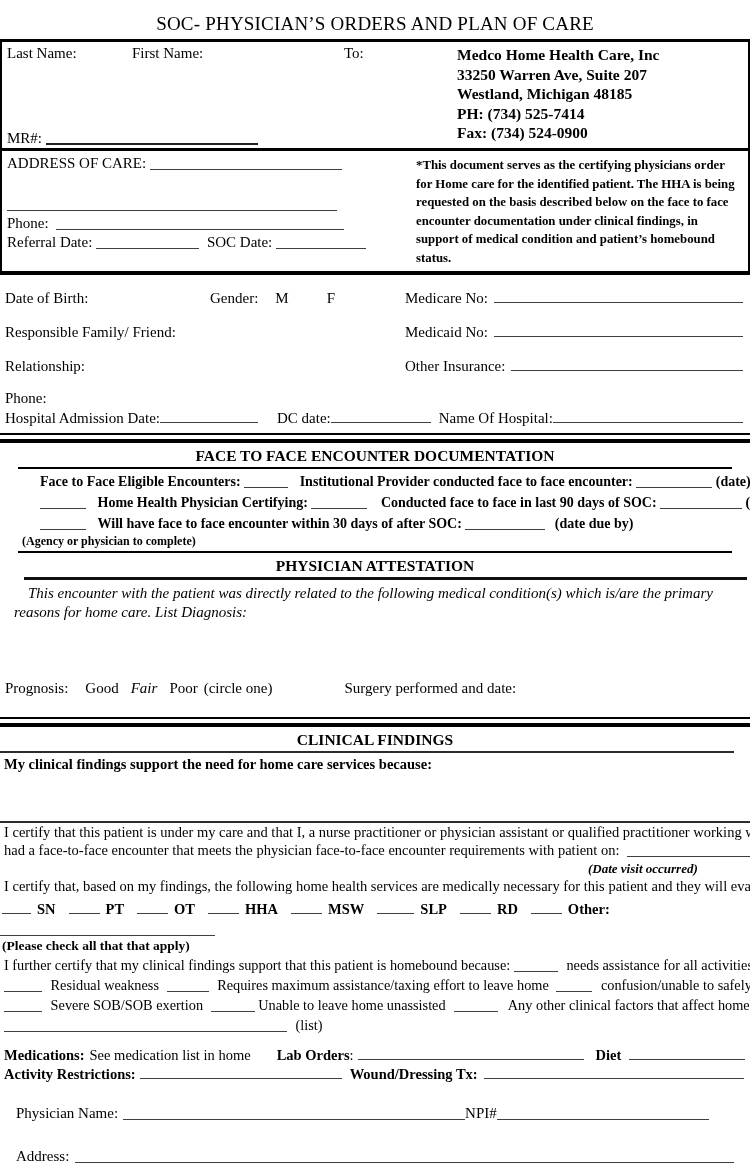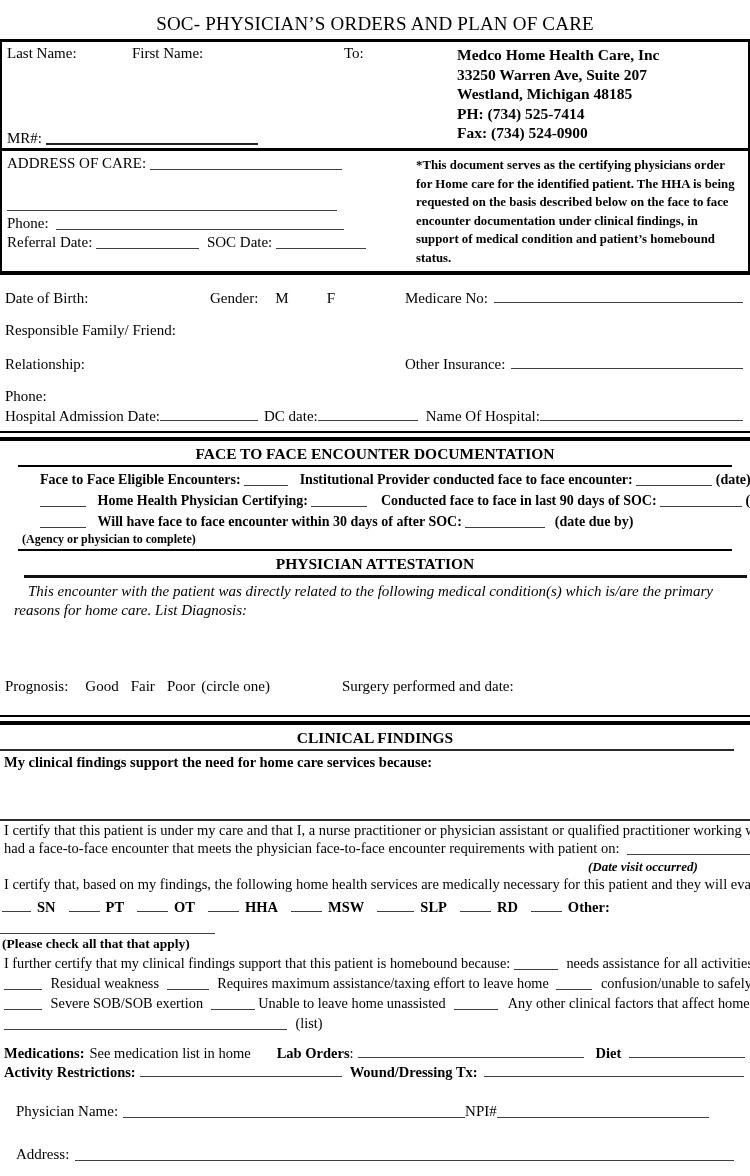--- a/index.html
+++ b/index.html
@@ -110,37 +110,41 @@
       </div>
       <div class="demo-right">
         <span>Medicare No:</span>
         <span class="bl"></span>
       </div>
     </div>
     <div class="demo-row">
       <div class="demo-left">
         <span>Responsible Family/ Friend:</span>
       </div>
+      <div class="demo-right">
+        <span>Medicaid No:</span>
+        <span class="bl"></span>
+      </div>
     </div>
     <div class="demo-row">
       <div class="demo-left">
         <span>Relationship:</span>
       </div>
       <div class="demo-right">
         <span>Other Insurance:</span>
         <span class="bl"></span>
       </div>
     </div>
     <div class="demo-row" style="margin-bottom:1px;">
       <span>Phone:</span>
     </div>
     <div class="demo-row" style="margin-bottom:0;">
       <span>Hospital Admission Date:</span>
       <span class="bl" style="width:98px;"></span>
-      <span style="margin-left:6px;">DC date:</span>
+      <span style="margin-left:19px;">DC date:</span>
       <span class="bl" style="width:100px;"></span>
       <span style="margin-left:8px;">Name Of Hospital:</span>
       <span class="bl" style="flex:1;margin-right:2px;"></span>
     </div>
   </div>
 
   <div class="rule-double"></div>
 
   <div>
     <div class="sec-head">FACE TO FACE ENCOUNTER DOCUMENTATION</div>
@@ -170,21 +174,21 @@
     <div class="rule-inset"></div>
   </div>
 
   <div>
     <div class="sec-head">PHYSICIAN ATTESTATION</div>
     <div class="rule-att"></div>
     <div class="attest">This encounter with the patient was directly related to the following medical condition(s) which is/are the primary reasons for home care. List Diagnosis:</div>
     <div class="prognosis nw">
       <span>Prognosis:</span>
       <span style="margin-left:17px;">Good</span>
-      <span style="margin-left:12px;">Fair</span>
+      <span style="margin-left:12px;font-style:italic;">Fair</span>
       <span style="margin-left:12px;">Poor</span>
       <span style="margin-left:6px;">(circle one)</span>
       <span style="margin-left:72px;text-align:center;">Surgery performed and date:</span>
     </div>
     <div style="height:20px;"></div>
   </div>
 
   <div class="rule-double"></div>
 
   <div>

